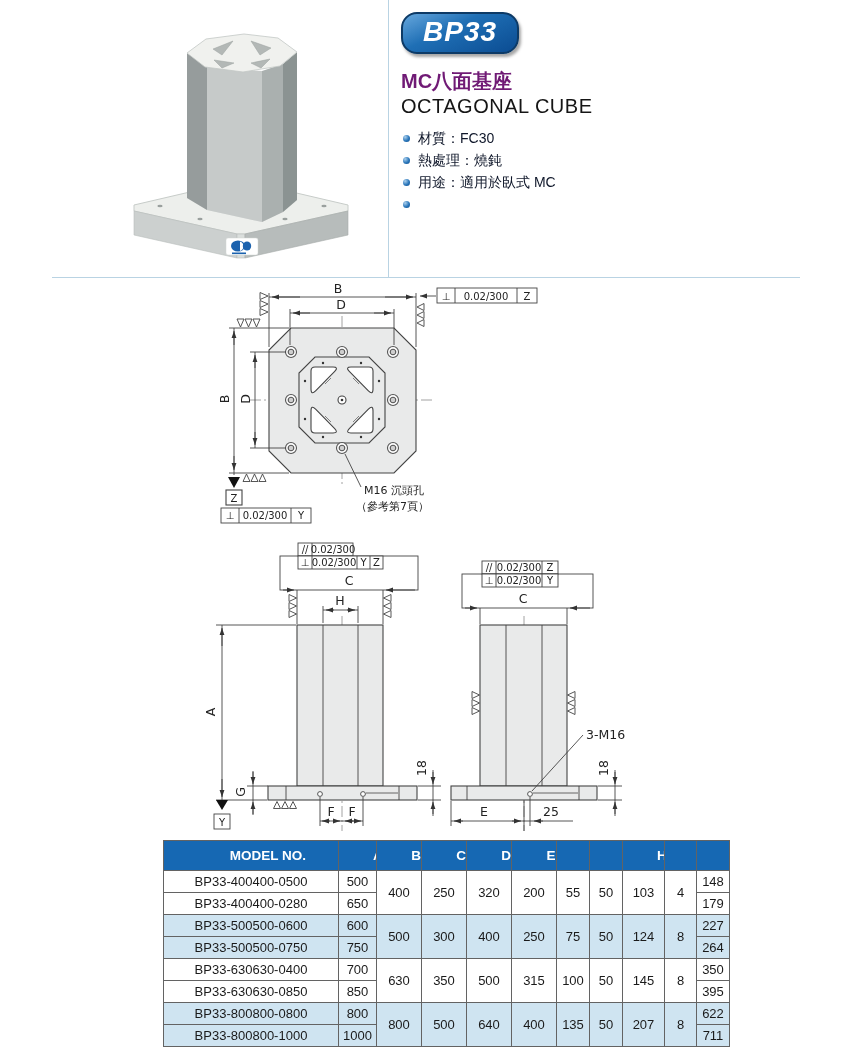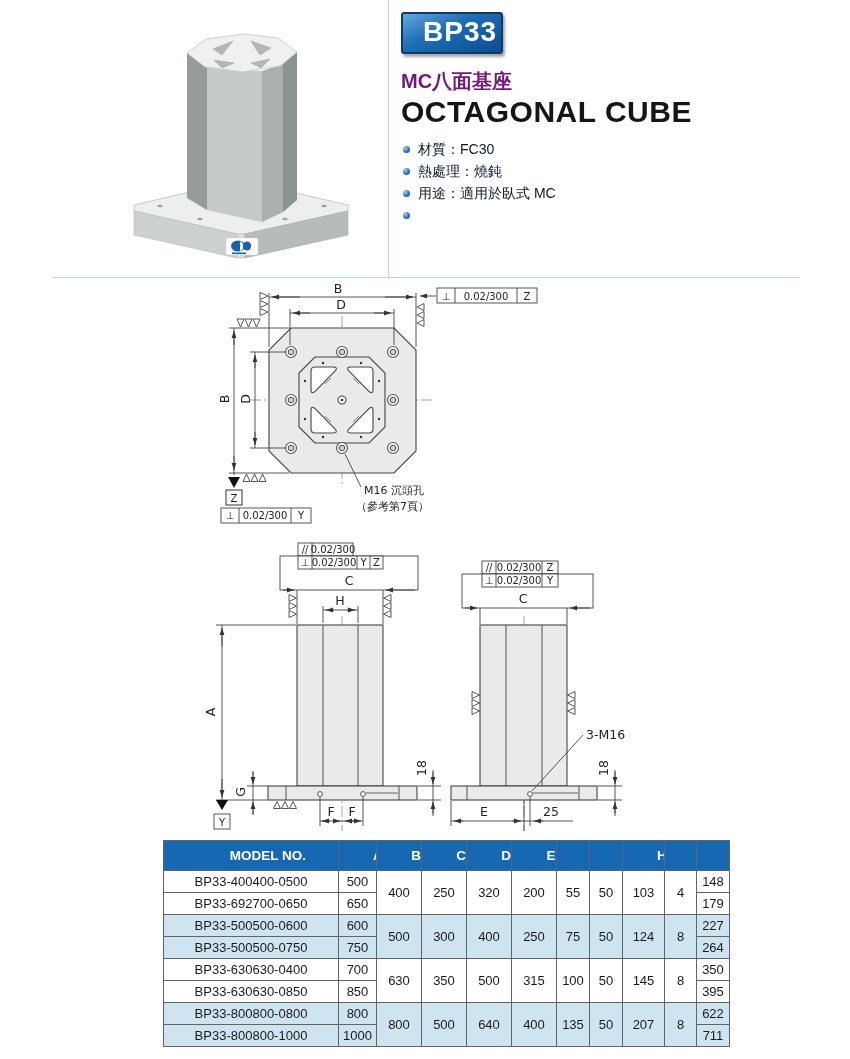--- a/index.html
+++ b/index.html
@@ -6,27 +6,27 @@
   .page{position:relative;width:850px;height:1059px;background:#ffffff;
         font-family:"Liberation Sans",sans-serif;overflow:hidden;color:#222;}
 
   
   .v-divider{position:absolute;left:388px;top:0;width:1px;height:278px;background:#b9d3e3;}
   .h-divider{position:absolute;left:52px;top:277px;width:748px;height:1px;background:#b9d3e3;}
 
   .product-art{position:absolute;left:85px;top:0;width:300px;height:270px;}
 
   .info{position:absolute;left:401px;top:12px;width:430px;}
-  .badge{display:inline-block;padding:2px 4px 4px 20px;
-         font-weight:bold;font-size:28px;letter-spacing:1px;color:#fff;
+  .badge{display:inline-block;padding:2px 20px 4px 20px;
+         font-style:italic;font-weight:bold;font-size:28px;letter-spacing:1px;color:#fff;
          background:linear-gradient(155deg,#66a7dd 0%,#1f6fb5 40%,#0b4c92 100%);
-         border:2px solid #0d3a66;border-radius:3px;
+         border:2px solid #0d3a66;border-radius:16px;
          box-shadow:2px 3px 3px rgba(0,0,0,.35);}
   .title-zh{margin-top:14px;font-size:20px;font-weight:bold;color:#701a75;}
-  .title-en{font-size:30px;font-weight:bold;color:#151515;letter-spacing:.5px;}
+  .title-en{font-size:20px;font-weight:normal;color:#151515;letter-spacing:.5px;}
   .bullets{margin-top:9px;}
   .bullet{display:flex;align-items:flex-start;font-size:14px;color:#0f172a;line-height:22px;}
   .dot{flex:0 0 auto;width:7px;height:7px;border-radius:50%;margin:8px 8px 0 2px;
        background:radial-gradient(circle at 32% 30%,#aacfec,#2a76ba 55%,#0a4a8a);}
 
   
   .drawing{position:absolute;left:0;top:278px;width:850px;height:560px;}
   .drawing text{font-family:"DejaVu Sans","Liberation Sans",sans-serif;fill:#222;}
   .dimtxt{font-size:12.5px;}
   .smalltxt{font-size:11px;}
@@ -455,21 +455,21 @@
         <td rowspan="2">250</td>
         <td rowspan="2">320</td>
         <td rowspan="2">200</td>
         <td rowspan="2">55</td>
         <td rowspan="2">50</td>
         <td rowspan="2">103</td>
         <td rowspan="2">4</td>
         <td>148</td>
       </tr>
       <tr class="plain">
-        <td>BP33-692700-0650</td>
+        <td>BP33-400400-0280</td>
         <td>650</td>
         <td>179</td>
       </tr>
       <tr class="alt">
         <td>BP33-500500-0600</td>
         <td>600</td>
         <td rowspan="2">500</td>
         <td rowspan="2">300</td>
         <td rowspan="2">400</td>
         <td rowspan="2">250</td>

